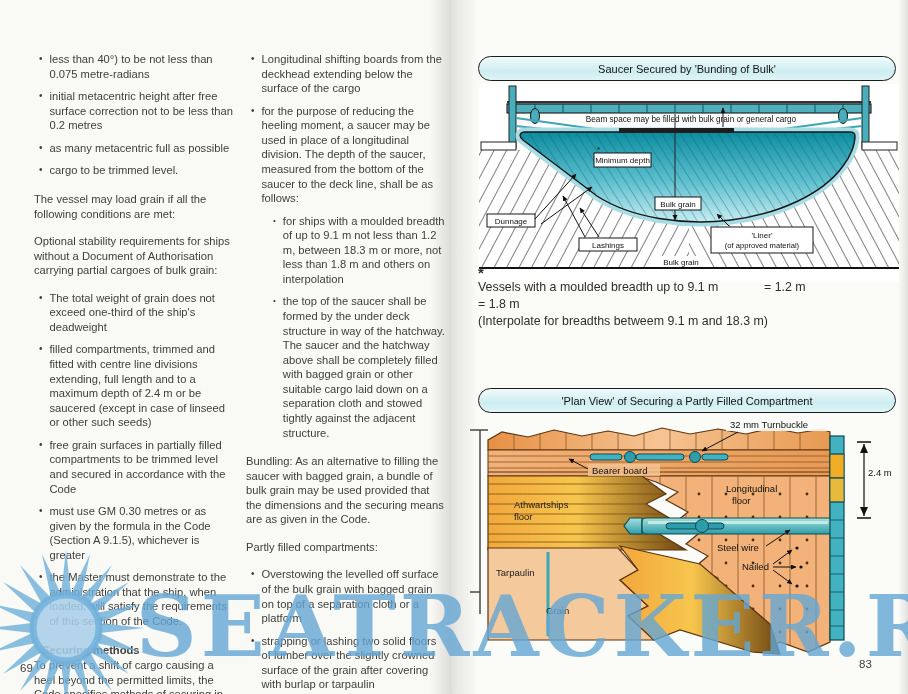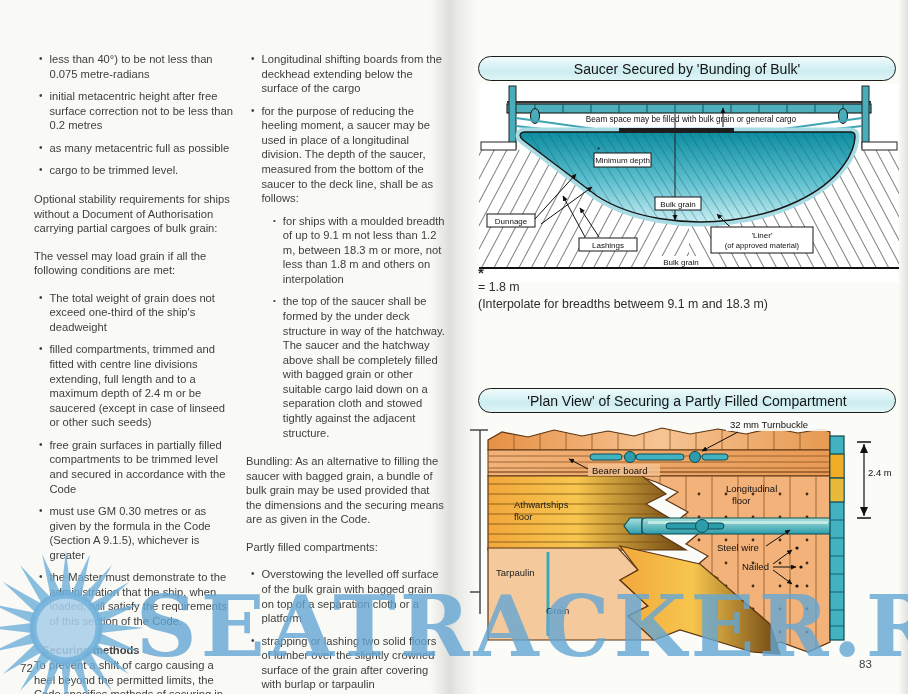--- a/index.html
+++ b/index.html
@@ -20,21 +20,21 @@
   .sbl .dot{font-size:8px;line-height:1.8}
   .para{margin:0 0 13px 0}
   .hd{font-weight:bold;margin:0 0 1px 8px}
   .sp{height:6px}
   .pgnum{position:absolute;font-size:11.5px;z-index:3}
   .pg82{left:20px;top:662px}
   .pg83{left:859px;top:658px}
   .figtitle{position:absolute;height:23px;width:416px;border:1.6px solid #1c1c1c;border-radius:13px;
             background:linear-gradient(180deg,#f0fafb 0%,#cdedf1 60%,#dff4f5 100%);
             display:flex;align-items:center;justify-content:center;
-            font-size:14px;color:#141414;z-index:3}
+            font-size:11px;color:#141414;z-index:3}
   .ft1{left:478px;top:56px}
   .ft2{left:478px;top:388px}
   .figsvg{position:absolute;z-index:2}
   .f1{left:479px;top:84px}
   .f2{left:470px;top:414px}
   .note{position:absolute;left:478px;top:267px;width:426px;font-size:12.4px;line-height:1.38;color:#2e2e2e;z-index:3}
   .note .ast{font-weight:bold;font-size:15px;line-height:.8}
   .note .nhd{font-weight:bold}
   .nrow{display:flex}
   .nrow .nl{width:286px}
@@ -61,22 +61,22 @@
     </div>
   <div class="bl">
       <span class="dot">•</span>
       <span>as many metacentric full as possible</span>
     </div>
   <div class="bl">
       <span class="dot">•</span>
       <span>cargo to be trimmed level.</span>
     </div>
   <div class="sp"></div>
+  <p class="para">The vessel may load grain if all the following conditions are met:</p>
   <p class="para">Optional stability requirements for ships without a Document of Authorisation carrying partial cargoes of bulk grain:</p>
-  <p class="para">The vessel may load grain if all the following conditions are met:</p>
   <div class="bl">
       <span class="dot">•</span>
       <span>The total weight of grain does not exceed one-third of the ship's deadweight</span>
     </div>
   <div class="bl">
       <span class="dot">•</span>
       <span>filled compartments, trimmed and fitted with centre line divisions extending, full length and to a maximum depth of 2.4 m or be saucered (except in case of linseed or other such seeds)</span>
     </div>
   <div class="bl">
       <span class="dot">•</span>
@@ -201,20 +201,24 @@
   <text x="283" y="164" font-size="7.6" text-anchor="middle" fill="#111">(of approved material)</text>
   <line x1="250" y1="142" x2="238" y2="130" stroke="#111" stroke-width="1" marker-end="url(#ah)"></line>
 
   <rect x="176" y="172" width="52" height="12" fill="#ffffff"></rect>
   <text x="202" y="181" font-size="8" text-anchor="middle" fill="#111">Bulk grain</text>
   <line x1="0" y1="184" x2="420" y2="184" stroke="#111" stroke-width="2"></line>
 </svg>
 
 <div class="note">
   <div class="ast">*</div>
+  <div class="nrow">
+    <span class="nl">Vessels with a moulded breadth up to 9.1 m</span>
+    <span>= 1.2 m</span>
+  </div>
   <div class="nrow">
     <span>= 1.8 m</span>
   </div>
   <div>(Interpolate for breadths betweem 9.1 m and 18.3 m)</div>
 </div>
 
 <div class="figtitle ft2">
   <span>'Plan View' of Securing a Partly Filled Compartment</span>
 </div>
 
@@ -318,21 +322,21 @@
   <line x1="303" y1="150" x2="322" y2="136" stroke="#111" stroke-width="1" marker-end="url(#ah2)"></line>
   <line x1="303" y1="153" x2="326" y2="153" stroke="#111" stroke-width="1" marker-end="url(#ah2)"></line>
   <line x1="303" y1="156" x2="322" y2="170" stroke="#111" stroke-width="1" marker-end="url(#ah2)"></line>
   <circle cx="327" cy="134" r="1.6" fill="#111"></circle>
   <circle cx="331" cy="153" r="1.6" fill="#111"></circle>
   <circle cx="327" cy="172" r="1.6" fill="#111"></circle>
   <text x="26" y="162" font-size="9.5" fill="#222">Tarpaulin</text>
   <text x="76" y="200" font-size="9.5" fill="#222">Grain</text>
 </svg>
 
-<div class="pgnum pg82">72</div>
+<div class="pgnum pg82">69</div>
 <div class="pgnum pg83">83</div>
 
 <div class="gutter"></div>
 <div class="edge-right"></div>
 
 <div class="wm">
   <svg class="wm-star" viewBox="0 0 160 158">
     <polygon points="158,79 114,84 154,103 110,94 143,125 104,103 126,142 95,109 104,153 85,113 80,157 75,113 56,153 65,109 34,142 56,103 17,125 50,94 6,103 46,84 2,79 46,74 6,55 50,64 17,33 56,55 34,16 65,49 56,5 75,45 80,1 85,45 104,5 95,49 126,16 104,55 143,33 110,64 154,55 114,74" fill="rgba(110,175,218,0.8)"></polygon>
     <circle cx="80" cy="79" r="33" fill="rgba(255,255,255,0.35)" stroke="rgba(110,175,218,0.8)" stroke-width="7"></circle>
   </svg>

